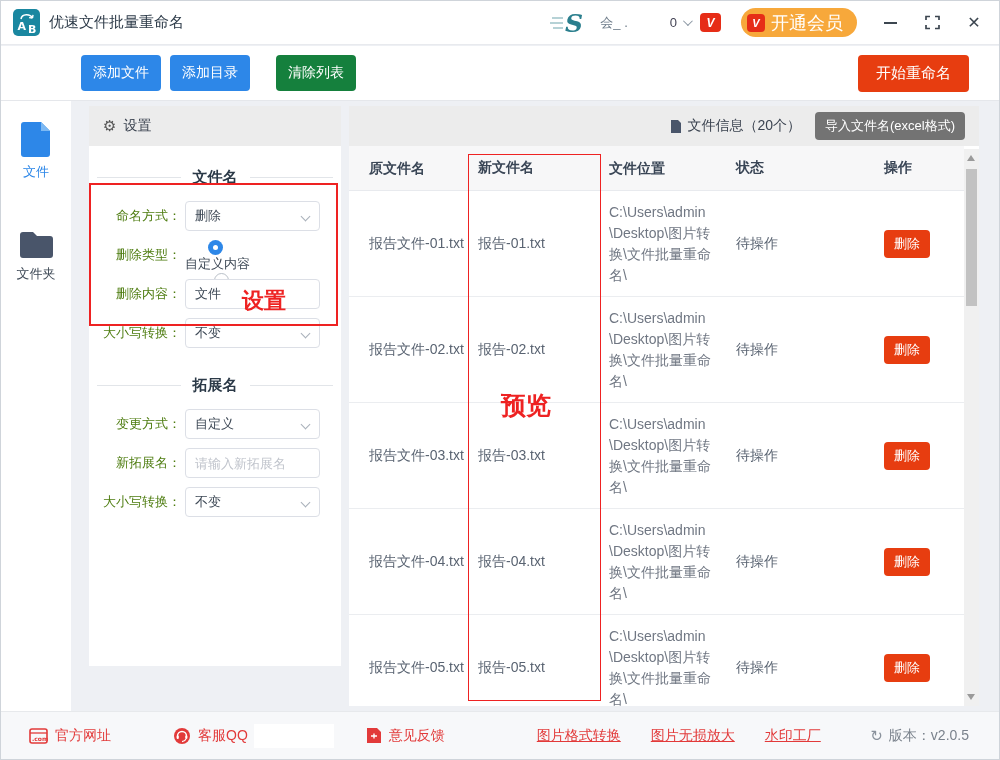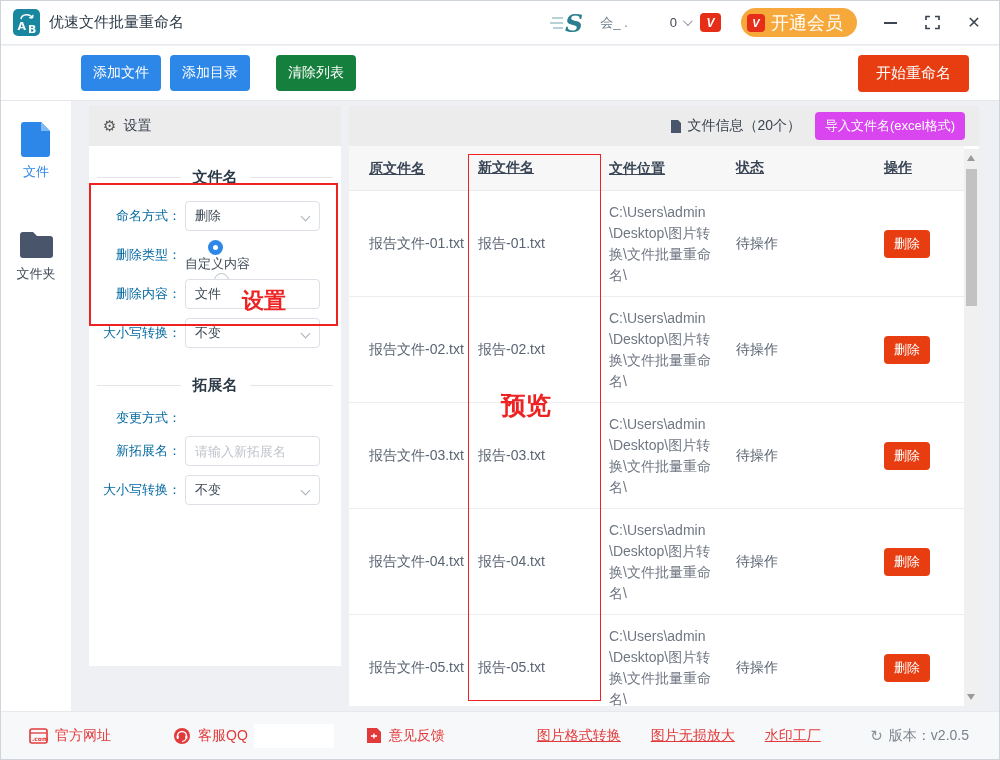--- a/index.html
+++ b/index.html
@@ -48,21 +48,21 @@
   .settings-card { left:88px; top:105px; width:252px; height:560px; }
   .table-card { left:348px; top:105px; width:630px; height:600px; overflow:hidden; }
   .card-head { height:40px; background:#ececec; display:flex; align-items:center; padding:0 14px; font-size:14px; color:#3b4350; }
   .gear { font-size:15px; color:#555; margin-right:7px; }
 
   
   .sec-title { display:flex; align-items:center; font-size:15px; font-weight:bold; color:#2b3947; margin:22px 8px 14px; }
   .sec-title::before, .sec-title::after { content:""; flex:1; height:1px; background:#e2e5e9; }
   .sec-title::before { margin-right:12px; } .sec-title::after { margin-left:12px; }
   .frow { display:flex; align-items:center; margin:0 0 9px 0; }
-  .flabel { width:92px; text-align:right; font-size:13px; color:#0369a1; flex:none; }
+  .flabel { width:92px; text-align:right; font-size:13px; color:#4d7c0f; flex:none; }
   .fctl { width:135px; height:30px; border:1px solid #dcdfe6; border-radius:4px; margin-left:4px;
     display:flex; align-items:center; padding:0 9px; font-size:13px; color:#3f4a57; background:#fff; position:relative; }
   .fctl.select { cursor:pointer; }
   .fctl .sel-chev { position:absolute; right:10px; top:11px; width:7px; height:7px;
     border-right:1.5px solid #a9b0ba; border-bottom:1.5px solid #a9b0ba; transform:rotate(45deg); }
   input.fctl { font-family:inherit; }
   input.fctl::placeholder { color:#c0c4cc; }
   .radio-row { display:flex; align-items:center; margin-left:4px; font-size:13px; color:#3f4a57; height:30px;flex-direction:column; }
   .radio { width:15px; height:15px; border-radius:50%; margin-right:4px; position:relative; flex:none; cursor:pointer; }
   .radio.on { background:#2d87e8; }
@@ -70,23 +70,23 @@
   .radio.off { background:#fff; border:1px solid #b9c0c8; }
   .radio-lab2 { margin-left:12px; color:#6a737e; }
 
   
   .anno-box { position:absolute; border:2px solid #e22; pointer-events:none; }
   .anno-text { position:absolute; color:#e22; font-weight:bold; pointer-events:none; }
 
   
   .table-head { justify-content:flex-end; }
   .info-icon { margin-right:5px; display:flex; }
-  .btn-green { background:#d946ef; margin-left:14px; font-size:13px; padding:5px 10px; }
+  .btn-green { background:#737373; margin-left:14px; font-size:13px; padding:5px 10px; }
   .thead-row { display:flex; height:45px; align-items:center; background:#f7f7f8; border-bottom:1px solid #e8eaee;
-    font-size:14px; font-weight:600; color:#3a4656; width:615px;text-decoration:underline; }
+    font-size:14px; font-weight:600; color:#3a4656; width:615px; }
   .trow { display:flex; align-items:center; height:106px; border-bottom:1px solid #ebedf0; width:615px;
     font-size:14px; color:#5a6472; }
   .c1 { width:119px; padding-left:20px; word-break:break-all; line-height:21px; }
   .c2 { width:133px; padding-left:10px; word-break:break-all; }
   .c3 { width:125px; padding-left:8px; padding-right:8px; word-break:break-all; line-height:21px; color:#707783; }
   .c4 { width:123px; padding-left:10px; }
   .c5 { flex:1; padding-left:35px; }
   .thead-row .c3 { color:#3a4656; }
   .del-btn { background:#e73d10; border:none; border-radius:4px; color:#fff; font-size:13px; padding:5px 10px;
     cursor:pointer; font-family:inherit; }
@@ -210,20 +210,24 @@
       <div class="fctl select">
         <span>不变</span>
         <span class="sel-chev"></span>
       </div>
     </div>
 
     <div class="sec-title" style="margin-top:28px">拓展名</div>
 
     <div class="frow">
       <span class="flabel">变更方式：</span>
+      <div class="fctl select">
+        <span>自定义</span>
+        <span class="sel-chev"></span>
+      </div>
     </div>
 
     <div class="frow">
       <span class="flabel">新拓展名：</span>
       <input class="fctl" placeholder="请输入新拓展名" style="">
     </div>
 
     <div class="frow">
       <span class="flabel">大小写转换：</span>
       <div class="fctl select">

